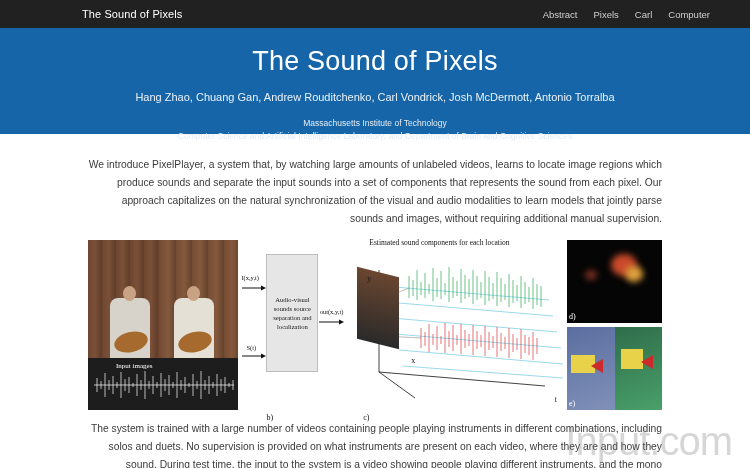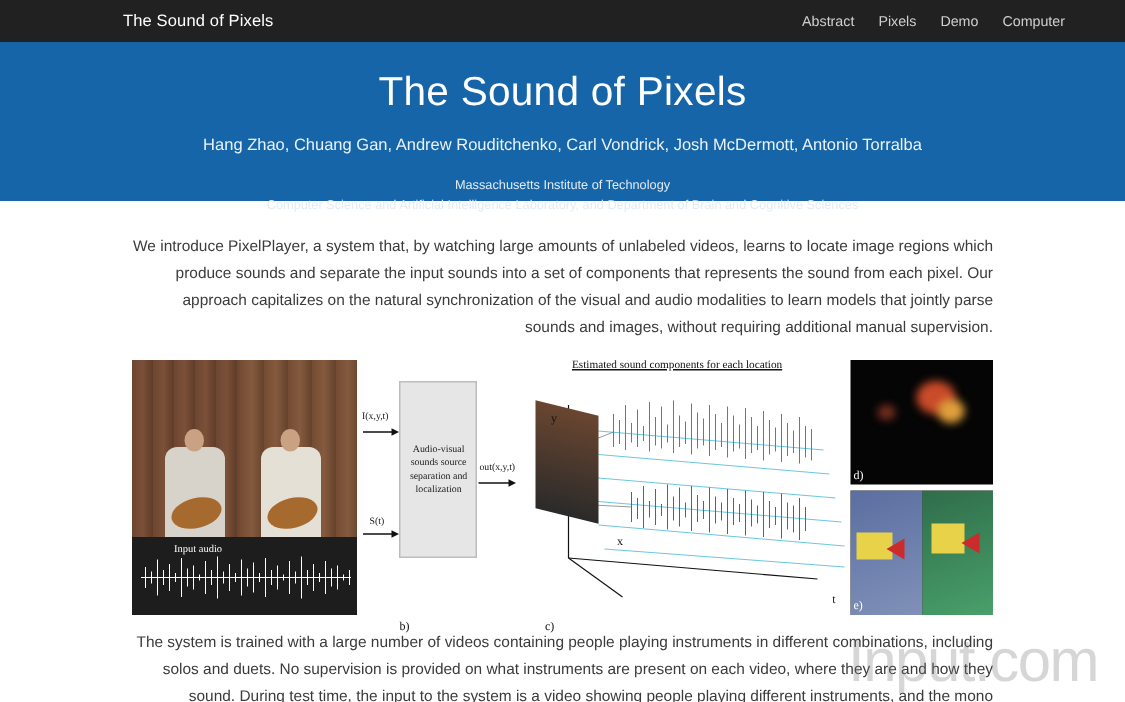--- a/index.html
+++ b/index.html
@@ -147,23 +147,22 @@
   }
   .pb-lbl { position:absolute; font-size:6.5px; color:#111; font-family:"Liberation Serif", serif;}
 
   
   .panel-c {
     width: 216px; height:100%;
     position: relative;
     background:#ffffff;
   }
   .pc-title {
-    position:absolute; left:32px; top:-2px; font-size:7.5px; color:#111;
+    position:absolute; left:20px; top:-2px; font-size:7.5px; color:#111;
     font-family:"Liberation Serif", serif;
-    text-decoration:underline;
   }
   .pc-thumb {
     position:absolute; left:8px; top:32px; width:42px; height:72px;
     background: linear-gradient(180deg,#6a4630,#2a2a2a);
     transform: skewY(14deg);
   }
 
   
   .panel-de { width: 96px; height:100%; display:flex; flex-direction:column; gap:4px;}
   .pd {
@@ -194,21 +193,21 @@
   }
 </style>
 </head>
 <body>
 
 <div class="navbar">
   <div class="nav-brand">The Sound of Pixels</div>
   <div class="nav-links">
     <div class="nav-link">Abstract</div>
     <div class="nav-link">Pixels</div>
-    <div class="nav-link">Demo</div>
+    <div class="nav-link">Carl</div>
     <div class="nav-link">Computer</div>
   </div>
 </div>
 
 <div class="hero">
   <h1 class="hero-title">The Sound of Pixels</h1>
   <div class="hero-authors">Hang Zhao, Chuang Gan, Andrew Rouditchenko, Carl Vondrick, Josh McDermott, Antonio Torralba</div>
   <div class="hero-affil">Massachusetts Institute of Technology</div>
   <div class="hero-affil">Computer Science and Artificial Intelligence Laboratory, and Department of Brain and Cognitive Sciences</div>
 </div>
@@ -225,21 +224,21 @@
       <div class="pa-wallR"></div>
       <div class="pa-person pa-p1">
         <div class="pa-head"></div>
         <div class="pa-guitar"></div>
       </div>
       <div class="pa-person pa-p2">
         <div class="pa-head"></div>
         <div class="pa-guitar"></div>
       </div>
       <div class="pa-floor"></div>
-      <div class="pa-audio-cap">Input audio</div>
+      <div class="pa-audio-cap">Input images</div>
       <svg class="pa-wave" viewBox="0 0 144 34" preserveAspectRatio="none">
         <g stroke="#ffffff" stroke-width="0.7">
           <line x1="2" y1="17" x2="142" y2="17"></line>
           <line x1="5" y1="10" x2="5" y2="24"></line>
             <line x1="9" y1="13" x2="9" y2="21"></line>
           <line x1="13" y1="5" x2="13" y2="29"></line>
             <line x1="17" y1="12" x2="17" y2="22"></line>
           <line x1="21" y1="8" x2="21" y2="26"></line>
             <line x1="25" y1="14" x2="25" y2="20"></line>
           <line x1="29" y1="4" x2="29" y2="30"></line>

